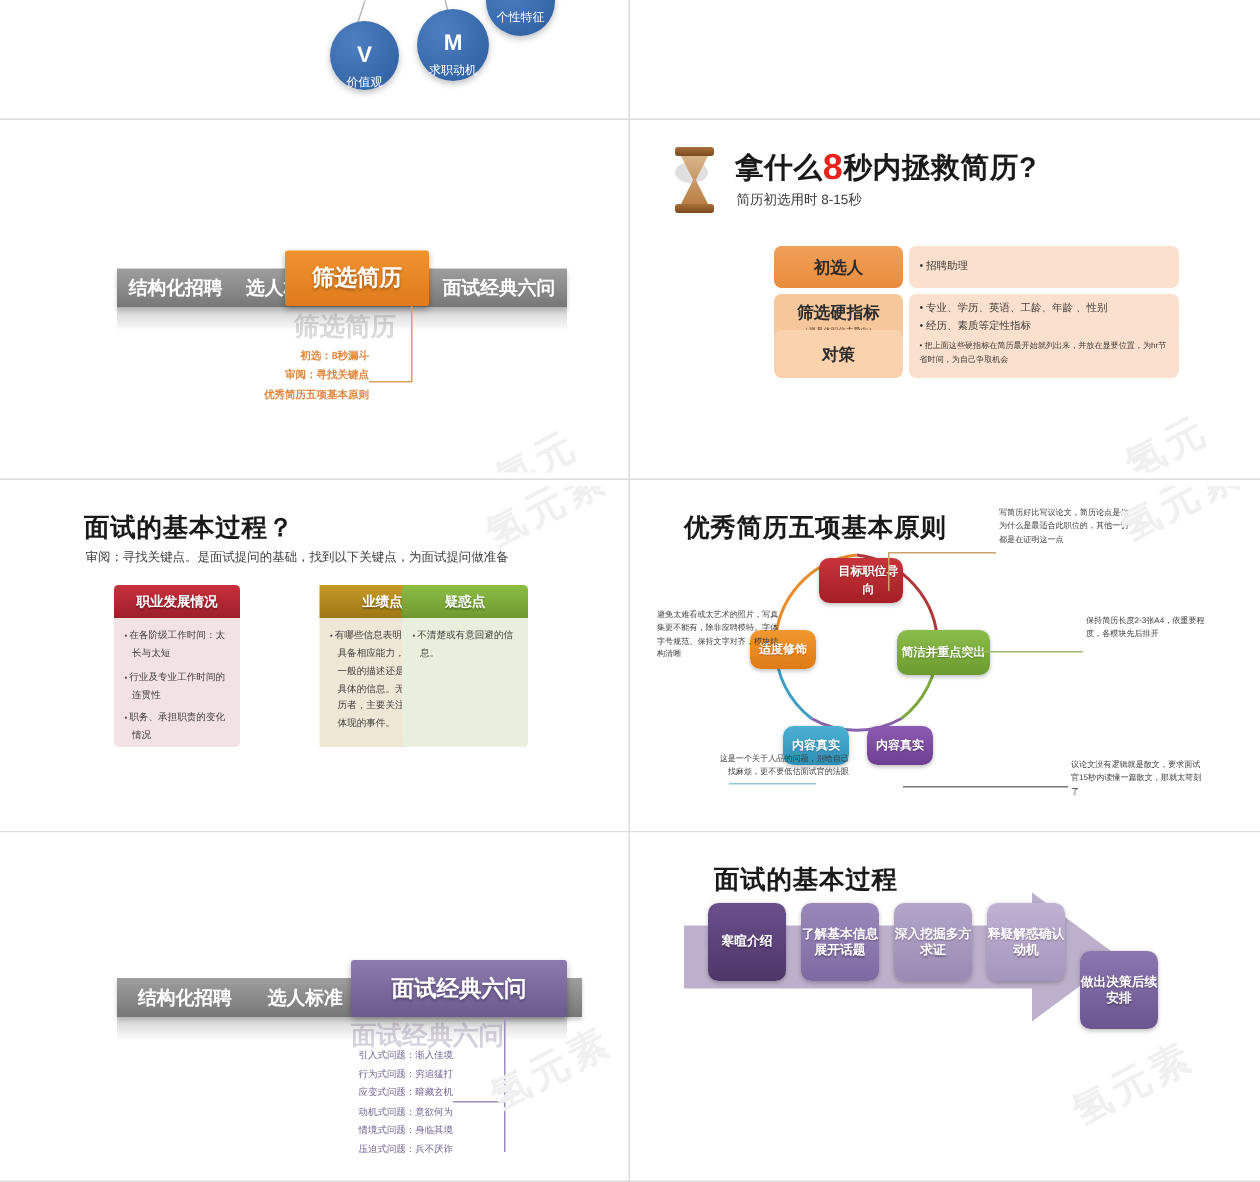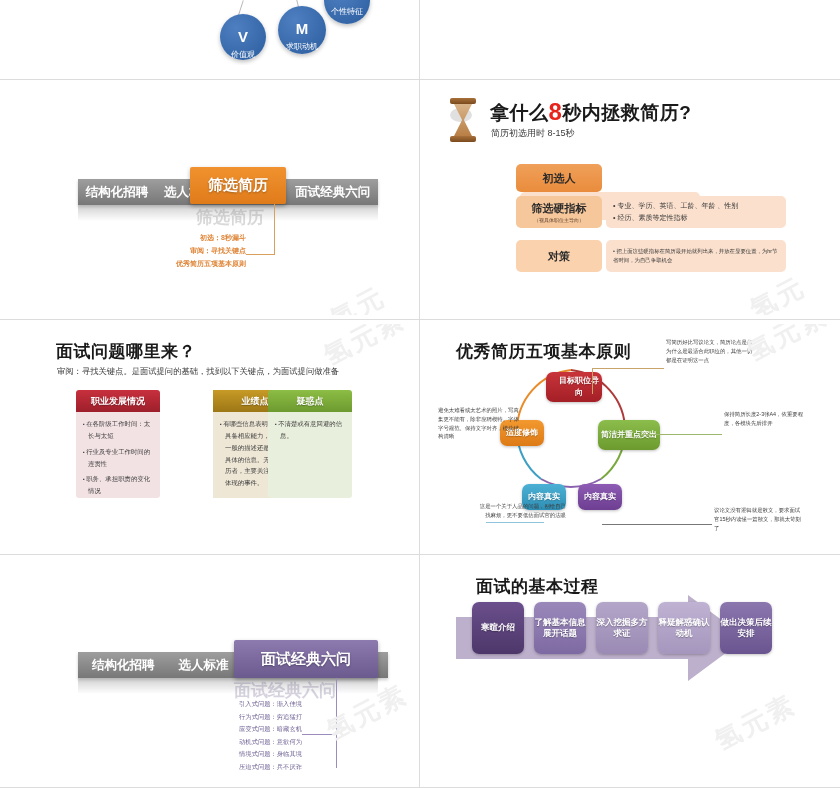--- a/index.html
+++ b/index.html
@@ -130,55 +130,55 @@
       <div class="hour">
         <div class="hg-cap" style="top:0;"></div>
         <div class="hg-glass"></div>
         <div class="hg-cap" style="bottom:0;top:38px;"></div>
       </div>
       <div class="ttl" style="position:absolute;left:64px;top:14px;font-size:19px;">
         <span>拿什么</span><span class="t8">8</span><span>秒内拯救简历?</span>
       </div>
       <div style="position:absolute;left:65px;top:43px;font-size:9px;color:#3b3b3b;">简历初选用时 8-15秒</div>
 
-      <div class="orow" style="left:90px;top:80px;flex-direction:column;">
+      <div class="orow" style="left:90px;top:80px;">
         <div class="okey" style="width:86px;height:28px;background:linear-gradient(#f0a05a,#e98c3c);">
           <span class="kmain">初选人</span>
         </div>
         <div class="oval" style="width:166px;height:28px;background:#fbe0cd;margin-left:4px;">
           <div>招聘助理</div>
         </div>
       </div>
 
       <div class="orow" style="left:90px;top:112px;">
         <div class="okey" style="width:86px;height:32px;background:#f6c79a;">
           <span class="kmain">筛选硬指标</span>
           <span class="ksub">（视具体职位主导向）</span>
         </div>
         <div class="oval" style="width:166px;height:32px;background:#fbe0cd;margin-left:4px;">
           <div>专业、学历、英语、工龄、年龄 、性别</div>
           <div>经历、素质等定性指标</div>
         </div>
       </div>
 
-      <div class="orow" style="left:90px;top:156px;">
+      <div class="orow" style="left:90px;top:136px;">
         <div class="okey" style="width:86px;height:32px;background:#fbd2ae;">
           <span class="kmain">对策</span>
         </div>
         <div class="oval small" style="width:166px;height:32px;background:#fbe0cd;margin-left:4px;">
           <div>把上面这些硬指标在简历最开始就列出来，并放在显要位置，为hr节省时间，为自己争取机会</div>
         </div>
       </div>
       <div class="wm" style="left:330px;top:190px;">氢元素</div>
     </div>
   </div>
 
   <div class="cell">
     <div class="slide">
-      <div class="ttl" style="position:absolute;left:50px;top:16px;font-size:17px;">面试问题哪里来？</div>
+      <div class="ttl" style="position:absolute;left:50px;top:16px;font-size:17px;">面试的基本过程？</div>
       <div style="position:absolute;left:51px;top:42px;font-size:8.3px;color:#3a3a3a;">审阅：寻找关键点。是面试提问的基础，找到以下关键点，为面试提问做准备</div>
 
       <div class="card" style="left:70px;">
         <div class="hd" style="background:linear-gradient(#c8303d,#9d1f2b);">职业发展情况</div>
         <div class="bd" style="background:#f3e2e4;">
           <p>在各阶级工作时间：太长与太短</p>
           <p>行业及专业工作时间的连贯性</p>
           <p>职务、承担职责的变化情况</p>
         </div>
       </div>
@@ -266,18 +266,18 @@
     <div class="slide">
       <div class="ttl" style="position:absolute;left:50px;top:16px;font-size:17px;">面试的基本过程</div>
       <div class="bigarrow">
         <div class="ba-body"></div>
         <div class="ba-head"></div>
       </div>
       <div class="pbox" style="left:46px;background:linear-gradient(#6b4f8c,#4d3769);">寒暄介绍</div>
       <div class="pbox" style="left:108px;background:linear-gradient(#9a88ba,#7e6aa2);">了解基本信息展开话题</div>
       <div class="pbox" style="left:170px;background:linear-gradient(#b3a6c9,#9a8ab4);">深入挖掘多方求证</div>
       <div class="pbox" style="left:232px;background:linear-gradient(#bfb2d2,#a596bd);">释疑解惑确认动机</div>
-      <div class="pbox" style="left:294px;background:linear-gradient(#8b76ae,#6a5590);">做出决策后续安排</div>
+      <div class="pbox" style="left:294px;background:linear-gradient(#8b76ae,#6a5590);margin-top:32px;">做出决策后续安排</div>
       <div class="wm" style="left:286px;top:146px;">氢元素</div>
     </div>
   </div>
 
 </div>
 
 </body></html>

